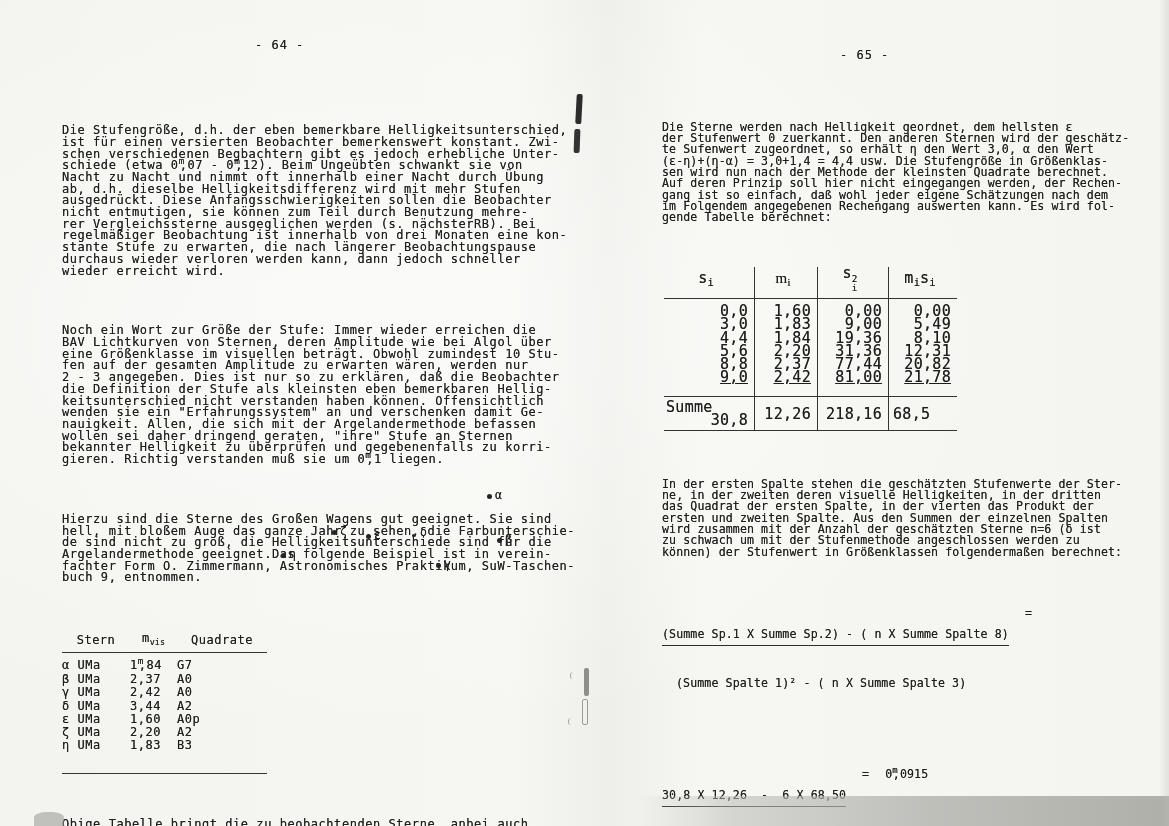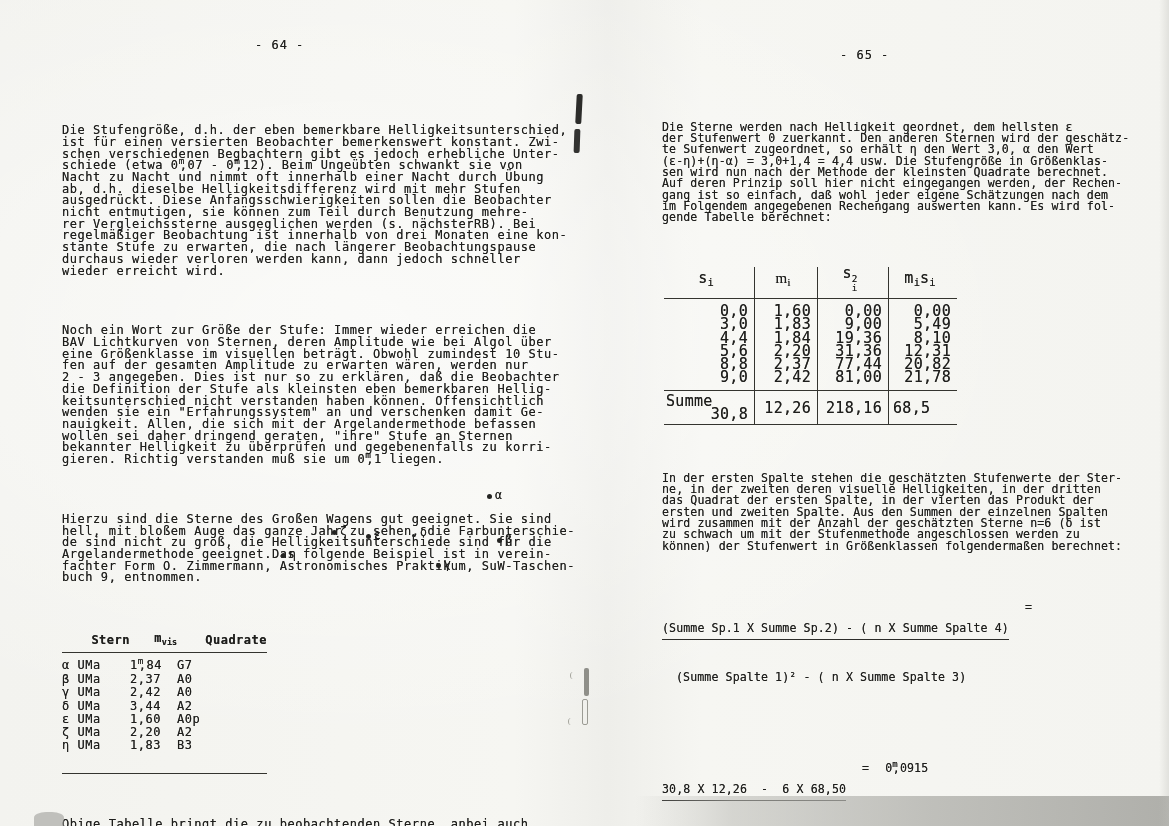--- a/index.html
+++ b/index.html
@@ -27,21 +27,21 @@
 
   
   .magm{display:inline-block; font-size:0.78em; transform:translateY(-0.52em); margin-right:-0.55em;}
 
   sub,.sb{font-size:0.7em; vertical-align:-0.3em; letter-spacing:0;}
   .supsub{display:inline-flex; flex-direction:column; font-size:0.62em; line-height:1.05; vertical-align:-0.35em; letter-spacing:0;}
 
   
   table{border-collapse:collapse;}
   #star-table{margin:0 0 10px 0; font-size:12px; line-height:12.2px; letter-spacing:0.5px;}
-  #star-table th{font-weight:bold; text-align:right; padding:0 0 4px 0; border-bottom:1.5px solid #34342f;}
+  #star-table th{font-weight:normal; text-align:center; padding:0 0 4px 0; border-bottom:1.5px solid #34342f;}
   #star-table td{padding:1px 0 0 0;}
   #star-table .c-name{width:68px;}
   #star-table .c-mag{width:47px;}
   #star-table .c-spek{width:90px;}
   #star-table tr.first td{padding-top:6px;}
   #star-table tr.last td{padding-bottom:22px; border-bottom:1.5px solid #34342f;}
 
   
   #sketch{position:absolute; left:252px; top:470px; width:320px; height:130px;}
   .star{position:absolute;}
@@ -52,21 +52,21 @@
   
   #calc-table{margin:0 0 14px 2px; font-size:15px; line-height:12.2px; letter-spacing:0.3px;}
   #calc-table th{font-weight:normal; padding:0 6px 5px 0; text-align:center; border-bottom:1.5px solid #34342f;}
   #calc-table td{text-align:right; padding:1px 6px 0 0;}
   #calc-table .vb{border-left:1.5px solid #34342f;}
   #calc-table .c1{width:84px;}
   #calc-table .c2{width:56px;font-family:Liberation Serif, serif;}
   #calc-table .c3{width:64px;}
   #calc-table .c4{width:62px;}
   #calc-table tr.first td{padding-top:6px;}
-  #calc-table tr.lastrow td{padding-bottom:7px;}
+  #calc-table tr.lastrow td{padding-bottom:13px;text-decoration:underline;}
   #calc-table tr.summe td{border-top:1.5px solid #34342f; border-bottom:1.5px solid #34342f; padding-top:4px; padding-bottom:4px;}
   #calc-table .sumlab{float:left; padding-left:2px;}
   #calc-table td.sleft{text-align:left; padding-left:4px;}
 
   
   .formula{display:flex; align-items:flex-start; gap:16px; white-space:pre; margin-bottom:13px; font-size:11.6px; line-height:13px;}
   .frac{display:inline-block;}
   .frac .num{display:block; padding-bottom:4px; border-bottom:1.5px solid #2c2c29;}
   .frac .den{display:block; padding-top:5px; padding-left:14px;}
   .formula .eq{margin-top:5px;}
@@ -221,21 +221,21 @@
     <p class="para">In der ersten Spalte stehen die geschätzten Stufenwerte der Ster-
 ne, in der zweiten deren visuelle Helligkeiten, in der dritten
 das Quadrat der ersten Spalte, in der vierten das Produkt der
 ersten und zweiten Spalte. Aus den Summen der einzelnen Spalten
 wird zusammen mit der Anzahl der geschätzten Sterne n=6 (δ ist
 zu schwach um mit der Stufenmethode angeschlossen werden zu
 können) der Stufenwert in Größenklassen folgendermaßen berechnet:</p>
 
     <div class="formula">
       <span class="frac">
-        <span class="num">(Summe Sp.1 X Summe Sp.2) - ( n X Summe Spalte 4)</span>
+        <span class="num">(Summe Sp.1 X Summe Sp.2) - ( n X Summe Spalte 8)</span>
         <span class="den">(Summe Spalte 1)² - ( n X Summe Spalte 3)</span>
       </span>
       <span class="eq">=</span>
     </div>
 
     <div class="formula">
       <span class="frac">
         <span class="num">30,8 X 12,26  -  6 X 68,50</span>
         <span class="den">30,8²  - 6 X 218,16</span>
       </span>

